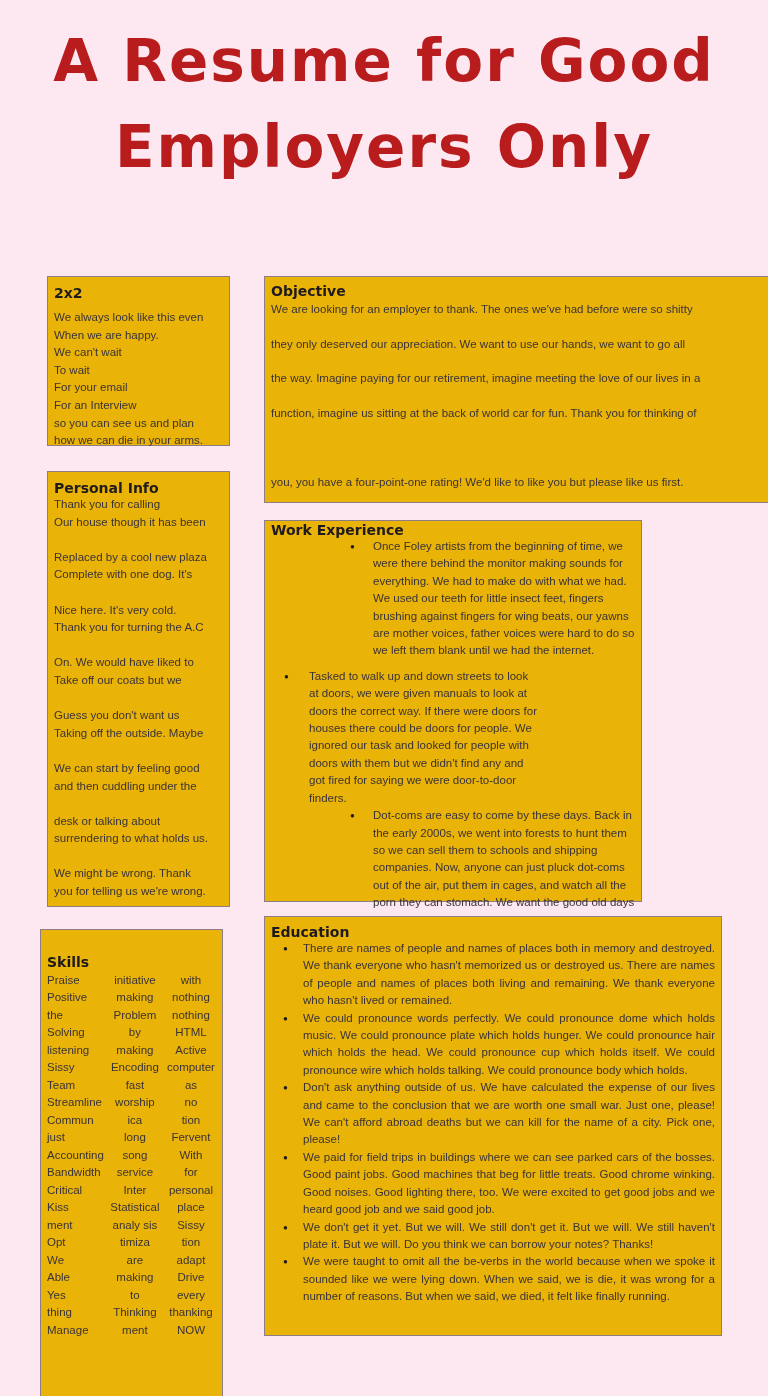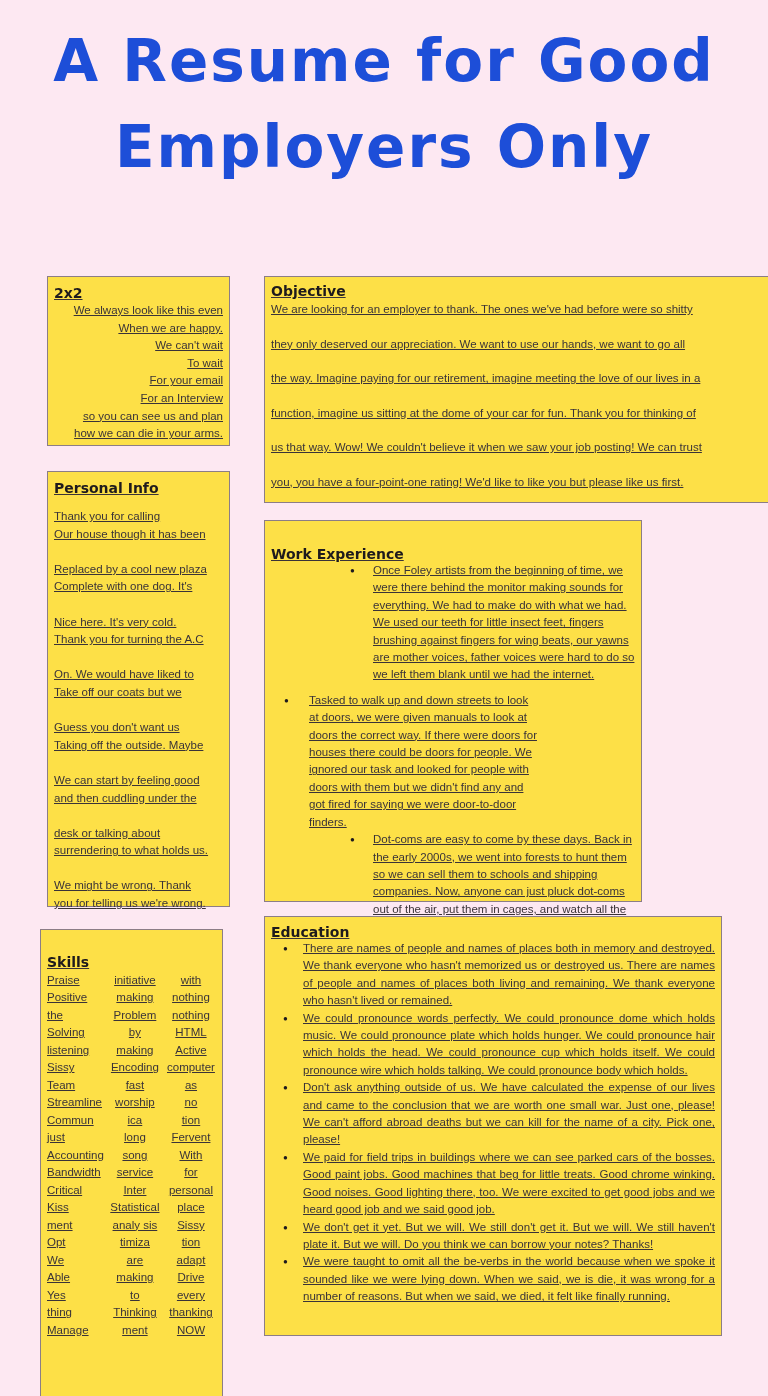--- a/index.html
+++ b/index.html
@@ -2,43 +2,43 @@
 <html><head>
 <meta charset="utf-8">
 <style>
   html, body { margin:0; padding:0; }
   body {
     width:768px; height:1396px; background:#fde8f2; position:relative; overflow:hidden;
     font-family:"Liberation Sans", sans-serif; color:#3a3338;
   }
   .title {
     position:absolute; left:0; top:18px; width:768px; text-align:center;
-    color:#1d4ed8; font-family:"DejaVu Sans", sans-serif; font-weight:bold;
+    color:#b91c1c; font-family:"DejaVu Sans", sans-serif; font-weight:bold;
     font-size:58px; line-height:86px; letter-spacing:2px;
   }
   .box {
-    position:absolute; border:1.5px solid #8c7d86; background:#fde047; box-sizing:border-box;text-decoration:underline;
+    position:absolute; border:1.5px solid #8c7d86; background:#eab308; box-sizing:border-box;
   }
   .box h2 {
     margin:0; font-family:"DejaVu Sans", sans-serif; font-weight:bold; font-size:14px; color:#1e1a1d;
   }
-  .t { font-size:11.5px;margin-top:12px; }
+  .t { font-size:11.5px; }
   #box-2x2 { left:47px; top:276px; width:183px; height:170px; padding:8px 6px 0 6px; }
-  #box-2x2 .lines { text-align:right; line-height:17.6px; margin-top:1px; }
+  #box-2x2 .lines { text-align:left; line-height:17.6px; margin-top:8px; }
   #box-personal { left:47px; top:471px; width:183px; height:436px; padding:8px 6px 0 6px; }
   #box-personal .stanza { line-height:17.6px; margin-bottom:17.6px; }
   #box-skills { left:40px; top:929px; width:183px; height:527px; padding:24px 6px 0 6px; }
   #box-skills table { border-collapse:collapse; width:100%; margin-top:1px; }
   #box-skills td { padding:0; height:17.5px; font-size:11.5px; }
   #box-skills td:nth-child(1) { width:54px; text-align:left; }
   #box-skills td:nth-child(2) { width:62px; text-align:center; }
   #box-skills td:nth-child(3) { text-align:center; }
   #box-objective { left:264px; top:276px; width:513px; height:227px; padding:6px 6px 0 6px; }
   #box-objective p { margin:0; line-height:34.5px; font-size:11.5px; margin-top:-7px;}
-  #box-work { left:264px; top:520px; width:378px; height:382px; padding:25px 6px 0 6px; }
+  #box-work { left:264px; top:520px; width:378px; height:382px; padding:1px 6px 0 6px; }
   #box-edu { left:264px; top:916px; width:458px; height:420px; padding:7px 6px 0 6px; }
   ul { margin:0; padding:0; list-style:none; }
   li { position:relative; font-size:11.5px; line-height:17.4px; }
   li::before { content:"●"; position:absolute; font-size:8px; color:#1e1a1d; }
   .w1 { margin-left:79px; padding-left:23px; }
   .w1::before { left:0; top:0; }
   .w2 { margin-left:13px; padding-left:25px; width:230px;margin-top:8px; }
   .w2::before { left:0; }
   .w3 { margin-left:79px; padding-left:23px; }
   .w3::before { left:0; }
@@ -217,22 +217,22 @@
       </tbody>
     </table>
 </div>
 
 <div class="box" id="box-objective">
   <h2>Objective</h2>
   <p>
     <span>We are looking for an employer to thank. The ones we've had before were so shitty</span><br>
     <span>they only deserved our appreciation. We want to use our hands, we want to go all</span><br>
     <span>the way. Imagine paying for our retirement, imagine meeting the love of our lives in a</span><br>
-    <span>function, imagine us sitting at the dome of your car for fun. Thank you for thinking of</span><br>
-    <span>us that way. Wow! We couldn't believe it when we saw your job posting! We can trust</span><br>
+    <span>function, imagine us sitting at the back of world car for fun. Thank you for thinking of</span><br>
+    <br>
     <span>you, you have a four-point-one rating! We'd like to like you but please like us first.</span>
   </p>
 </div>
 
 <div class="box" id="box-work">
   <h2>Work Experience</h2>
   <ul>
     <li class="w1">Once Foley artists from the beginning of time, we were there behind the monitor making sounds for everything. We had to make do with what we had. We used our teeth for little insect feet, fingers brushing against fingers for wing beats, our yawns are mother voices, father voices were hard to do so we left them blank until we had the internet.</li>
     <li class="w2">Tasked to walk up and down streets to look at doors, we were given manuals to look at doors the correct way. If there were doors for houses there could be doors for people. We ignored our task and looked for people with doors with them but we didn't find any and got fired for saying we were door-to-door finders.</li>
     <li class="w3">Dot-coms are easy to come by these days. Back in the early 2000s, we went into forests to hunt them so we can sell them to schools and shipping companies. Now, anyone can just pluck dot-coms out of the air, put them in cages, and watch all the porn they can stomach. We want the good old days when we had to work for porn!</li>

